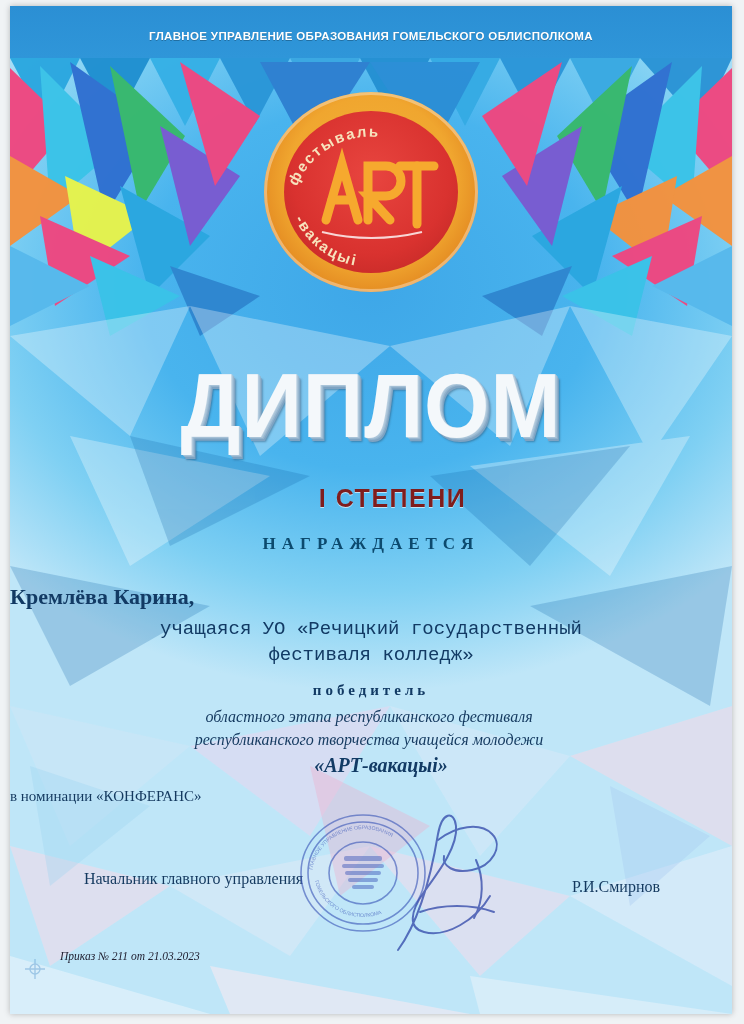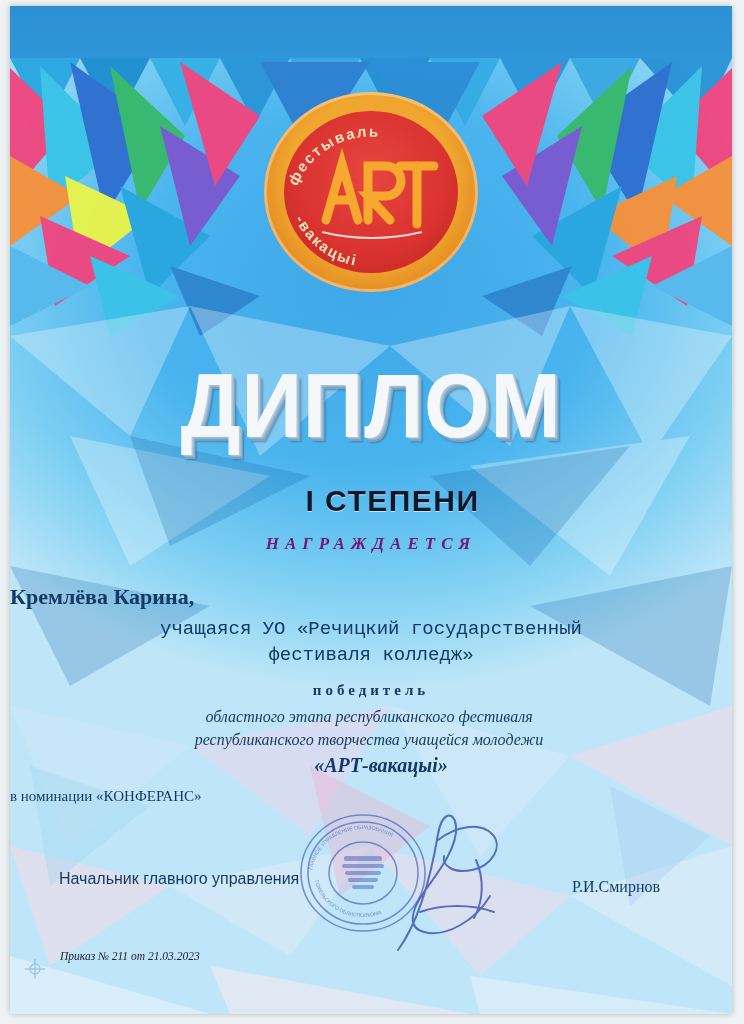--- a/index.html
+++ b/index.html
@@ -60,29 +60,29 @@
     font-weight:bold;font-size:84px;letter-spacing:1px;
     color:#f4f8fb;
     text-shadow:
       1px 0 0 #b9cfe0, 2px 1px 0 #a8c3d8, 3px 2px 0 #93b3cd,
       4px 3px 0 #7ea3c2, 5px 4px 2px rgba(40,70,100,.45);
     transform:scaleY(1.08);
   }
 
   .degree{
     position:absolute;left:0;right:0;top:478px;text-align:center;
-    font-family:"Liberation Sans",sans-serif;font-weight:bold;font-size:30px;
-    color:#0f172a;letter-spacing:1.5px;
+    font-family:"Liberation Sans",sans-serif;font-weight:bold;font-size:25px;
+    color:#7f1d1d;letter-spacing:1.5px;
     text-shadow:0 1px 0 rgba(255,255,255,.6);
     margin-left:43px;
   }
   .awarded{
     position:absolute;left:0;right:0;top:528px;text-align:center;
     font-family:"Liberation Serif",serif;font-size:17px;font-weight:bold;
-    color:#701a75;letter-spacing:6px;font-style:italic;
+    color:#0c4a6e;letter-spacing:6px;
   }
   .name{
     position:absolute;left:0;right:0;top:578px;text-align:left;
     font-family:"Liberation Serif",serif;font-weight:bold;font-size:22px;
     color:#123a64;
   }
   .org1,.org2{
     position:absolute;left:0;right:0;text-align:center;
     font-family:Liberation Mono, monospace;font-size:19px;color:#123a64;
   }
@@ -102,22 +102,22 @@
   .festname{
     position:absolute;left:0;right:0;top:748px;text-align:center;
     font-family:"Liberation Serif",serif;font-style:italic;font-weight:bold;font-size:20px;color:#123a64;padding-left:20px;
   }
   .nomin{
     position:absolute;left:0;right:0;top:782px;text-align:left;
     font-family:"Liberation Serif",serif;font-size:15px;color:#14395f;
   }
 
   .sig-left{
-    position:absolute;left:49px;top:864px;
-    font-family:Liberation Sans, sans-serif;font-size:16px;color:#14395f;
+    position:absolute;left:74px;top:864px;
+    font-family:Liberation Serif, serif;font-size:16px;color:#14395f;
   }
   .sig-right{
     position:absolute;right:72px;top:872px;
     font-family:"Liberation Serif",serif;font-size:16px;color:#14395f;
   }
   .order{
     position:absolute;left:50px;top:944px;
     font-family:"Liberation Serif",serif;font-style:italic;font-size:11.5px;color:#223;
   }
 
@@ -225,20 +225,21 @@
         <polygon points="460,970 722,1008 470,1008" fill="#eaf3fb"></polygon>
       </g>
       <g opacity="0.35">
         <polygon points="20,760 140,800 40,880" fill="#9fd3f0"></polygon>
         <polygon points="300,760 420,820 330,890" fill="#f0a9c8"></polygon>
         <polygon points="600,780 700,830 620,900" fill="#a6c9f0"></polygon>
       </g>
     </svg>
 
     <div class="hdr"></div>
+    <div class="hdr-text">ГЛАВНОЕ УПРАВЛЕНИЕ ОБРАЗОВАНИЯ ГОМЕЛЬСКОГО ОБЛИСПОЛКОМА</div>
 
     <div id="emblem">
       <div class="emb-ring"></div>
       <div class="emb-inner"></div>
       <svg class="emb-art" viewBox="0 0 214 200">
 
         <defs>
           <path id="arcTop" d="M 28,112 A 80,80 0 0 1 186,112"></path>
           <path id="arcBot" d="M 24,104 A 84,84 0 0 0 190,104"></path>
         </defs>

